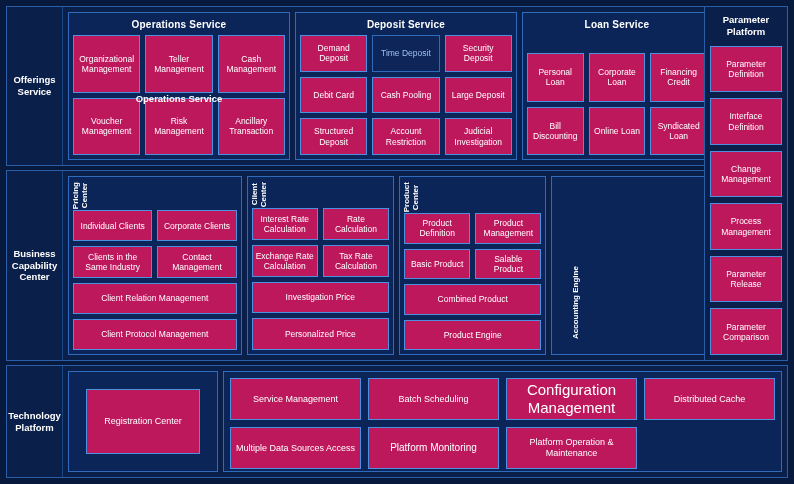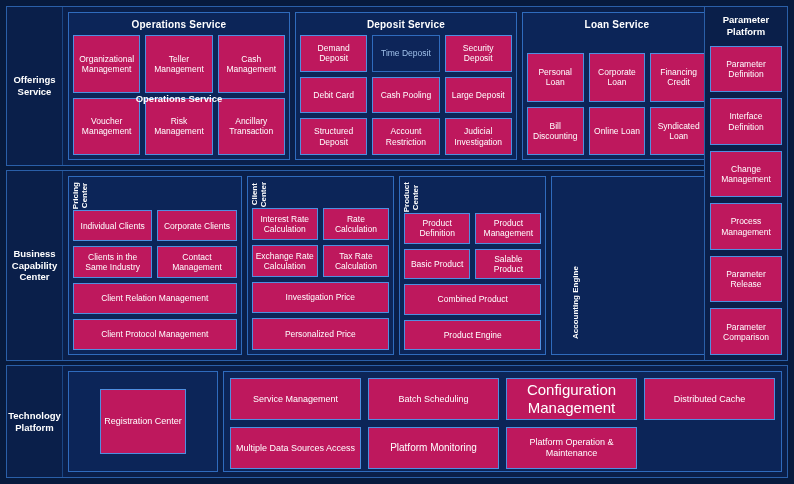--- a/index.html
+++ b/index.html
@@ -212,21 +212,21 @@
         </div>
 
       </div>
 
     </div>
   </div>
 
   <div class="band" id="band-technology">
     <div class="band-label">Technology Platform</div>
     <div class="band-body">
-      <div class="group" style="flex:0 0 150px;padding:17px;align-items:center;">
+      <div class="group" style="flex:0 0 150px;padding:17px;">
         <div class="cell" style="flex:1 1 auto;font-size:9px;">Registration Center</div>
       </div>
       <div class="group" style="flex:1 1 auto;padding:6px;">
         <div class="grid" style="grid-template-columns:repeat(4,1fr);grid-template-rows:repeat(2,1fr);gap:7px;">
           <div class="cell" style="font-size:9px;">Service Management</div>
           <div class="cell" style="font-size:9px;">Batch Scheduling</div>
           <div class="cell" style="font-size:15px;">Configuration Management</div>
           <div class="cell" style="font-size:9px;">Distributed Cache</div>
           <div class="cell" style="font-size:9px;">Multiple Data Sources Access</div>
           <div class="cell" style="font-size:10px;">Platform Monitoring</div>

